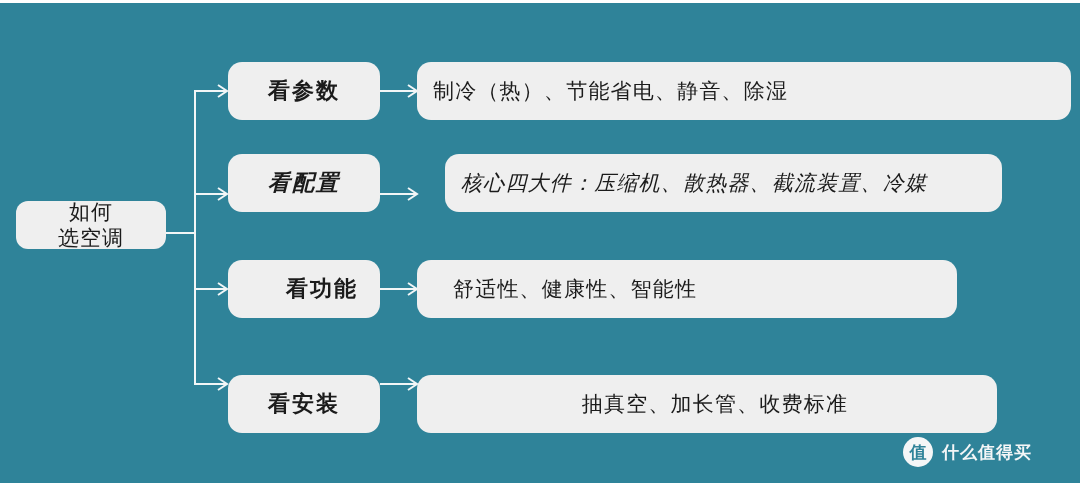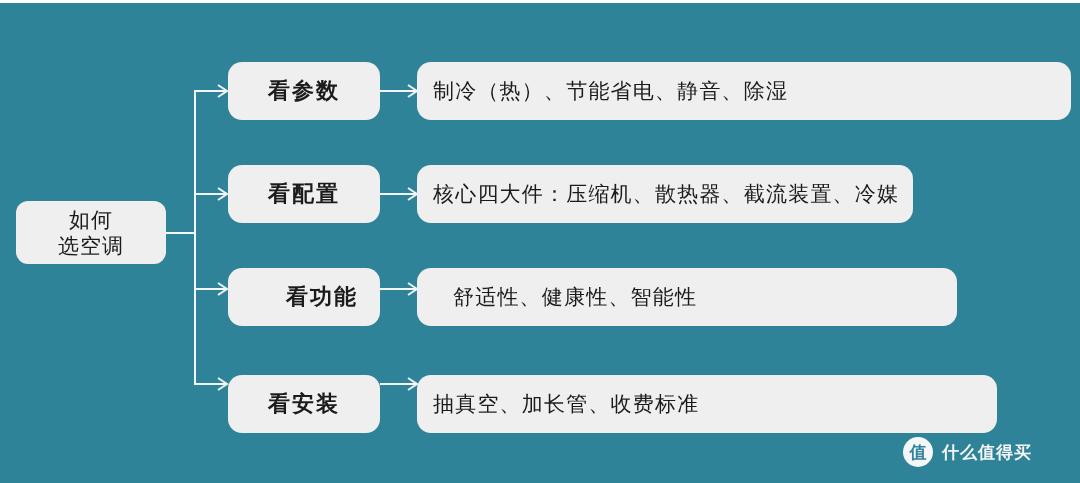--- a/index.html
+++ b/index.html
@@ -39,21 +39,21 @@
     box-sizing: border-box;
     display: flex;
     align-items: center;
     color: #1b1b1b;
   }
 
   .root-node {
     left: 16px;
     top: 201px;
     width: 150px;
-    height: 63px;
+    height: 48px;
     border-radius: 12px;
     justify-content: center;
     text-align: center;
     font-family: "Liberation Sans", sans-serif;
     font-size: 21px;
     font-weight: 500;
     line-height: 1.22;
     letter-spacing: 1px;
   }
   .root-node .line { display: block; }
@@ -76,29 +76,29 @@
     padding-left: 16px;
     font-family: "Liberation Serif", serif;
     font-size: 21px;
     font-weight: 400;
     letter-spacing: 1.2px;
     white-space: nowrap;
   }
 
   
   .row0 { top: 62px; }
-  .row1 { top: 165px; }
-  .row2 { top: 268px; padding-left: 36px; }
+  .row1 { top: 154px; font-style: italic; }
+  .row2 { top: 260px; padding-left: 36px; }
   .row3 { top: 375px; }
 
   
   .d0 { width: 654px; }
-  .d1 { width: 496px; }
+  .d1 { width: 557px; margin-left: 28px; }
   .d2 { width: 540px; }
-  .d3 { width: 580px; }
+  .d3 { width: 580px; justify-content: center; }
 
   
   .conn {
     position: absolute;
     background: #f2f6f7;
   }
   
   .stub {
     left: 166px;
     top: 232px;

